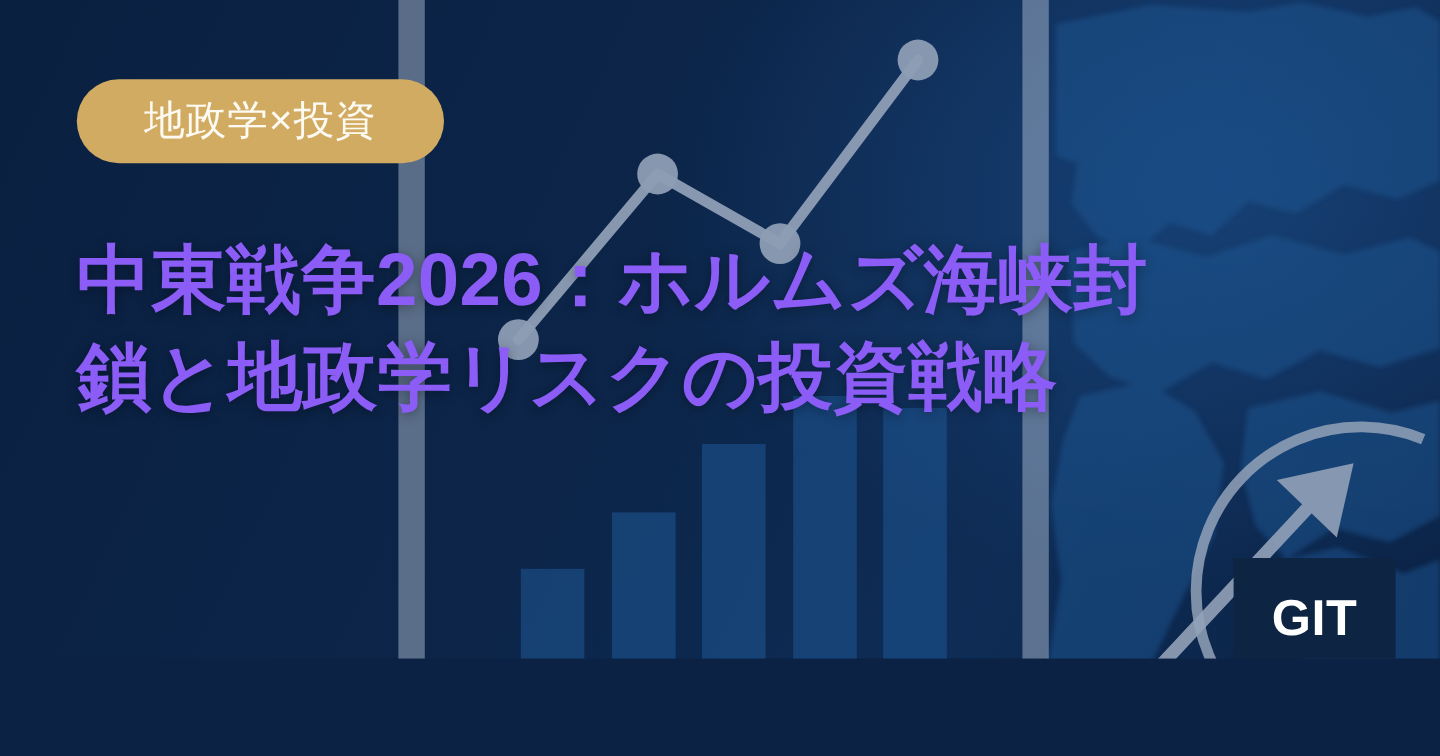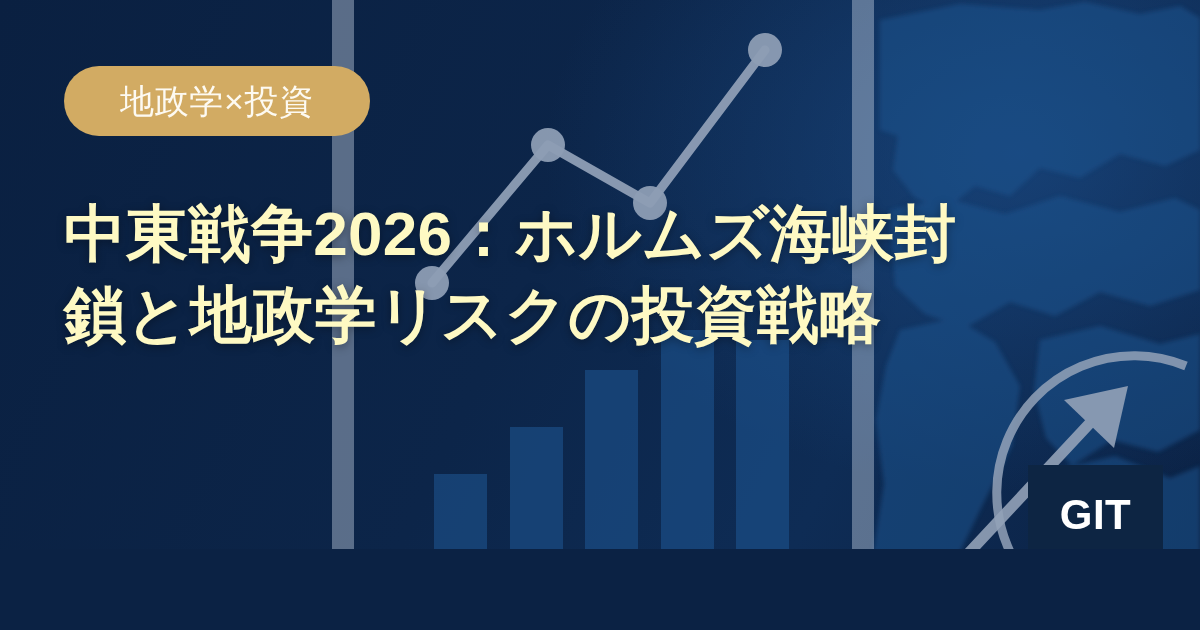--- a/index.html
+++ b/index.html
@@ -68,21 +68,21 @@
     font-size: 34px;
     font-weight: 500;
     letter-spacing: 0.02em;
     line-height: 1;
     white-space: nowrap;
   }
 
   .headline {
     margin: 58px 0 18px 0;
     max-width: 1060px;
-    color: #fef9c3;
+    color: #8b5cf6;
     font-size: 62px;
     font-weight: 700;
     line-height: 1.30;
     letter-spacing: 0.005em;
     text-shadow: 0 2px 10px rgba(0,0,0,0.35);
     white-space: pre-line;
   }
 
   
   .logo {

